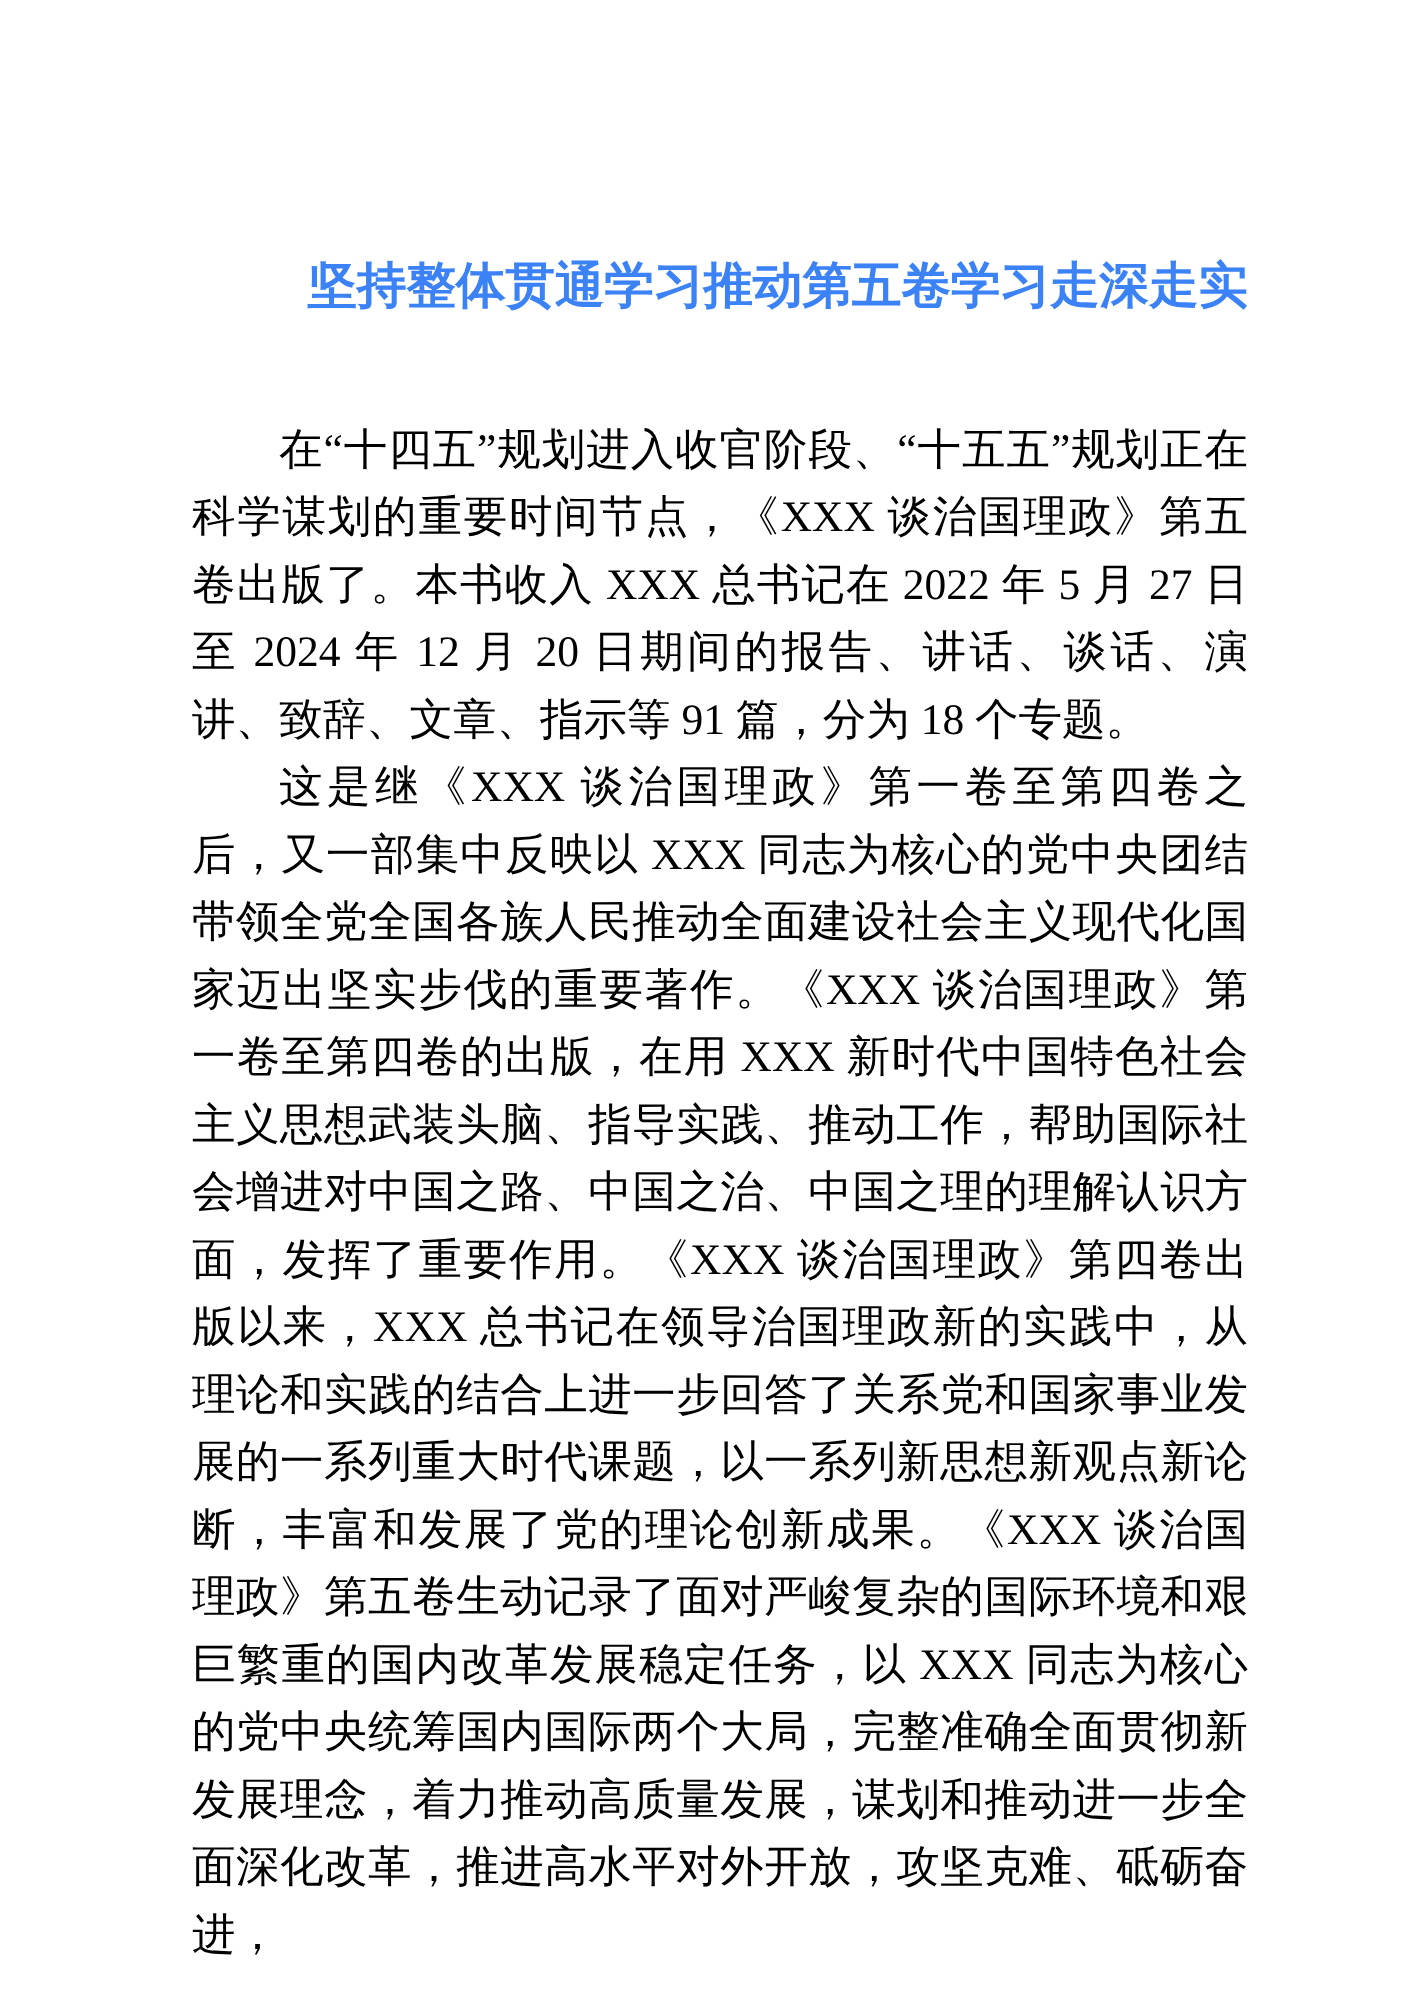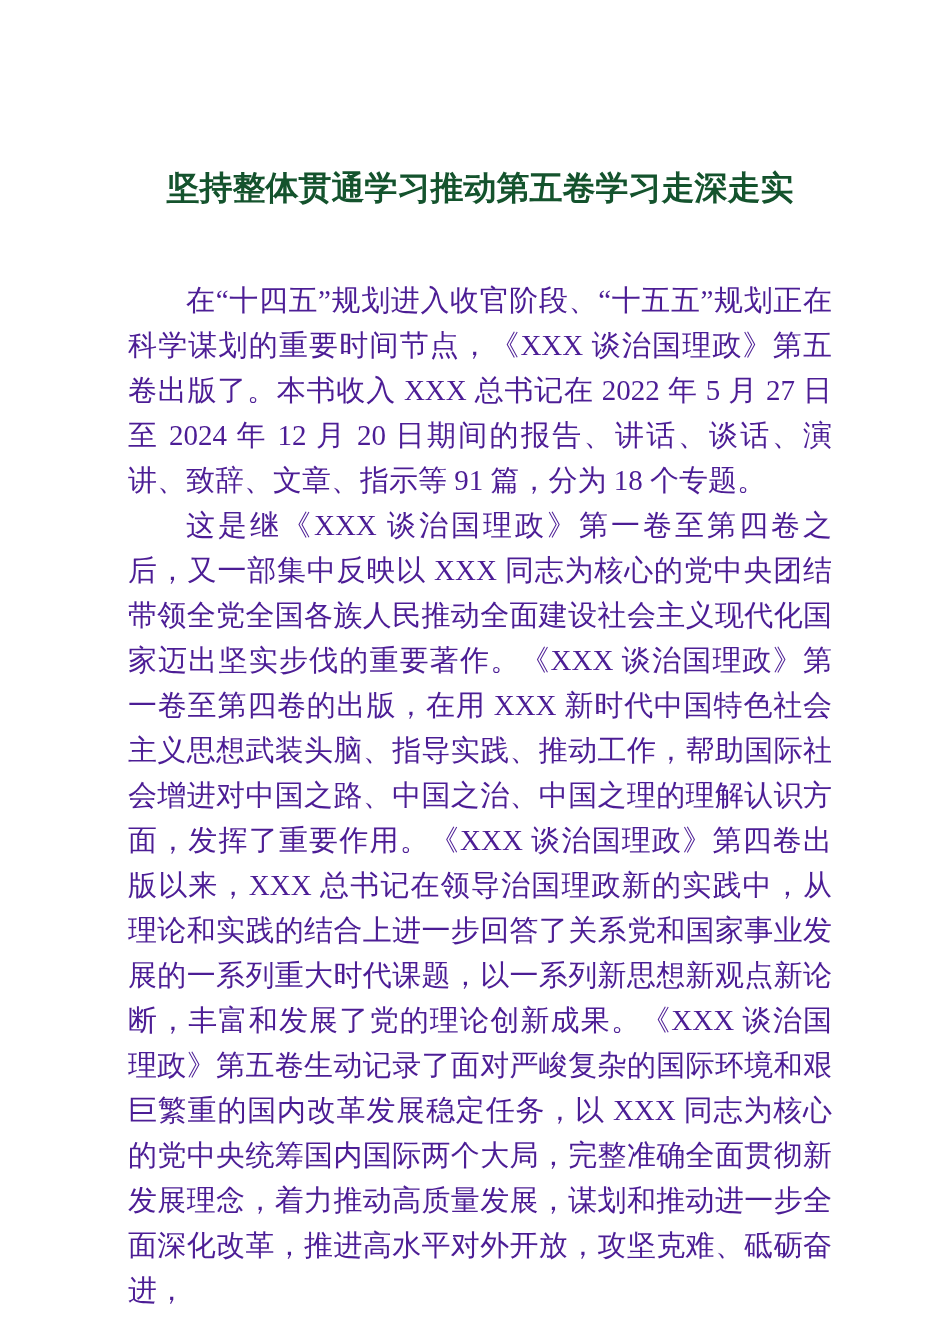--- a/index.html
+++ b/index.html
@@ -11,36 +11,36 @@
     position: relative;
     width: 950px;
     height: 1344px;
     background: #ffffff;
     overflow: hidden;
     box-sizing: border-box;
     padding: 168px 118px 0 128px;
     color: #000000;
   }
   .doc-title {
-    font-family: Liberation Mono, monospace;
+    font-family: Liberation Serif, serif;
     font-weight: 700;
     font-size: 33px;
     line-height: 46px;
-    text-align: center;
-    color: #14532d;
+    text-align: right;
+    color: #3b82f6;
     margin: 0 0 64px 0;
     white-space: nowrap;
   }
   .doc-paragraph {
     font-family: "Liberation Serif", "DejaVu Serif", serif;
     font-size: 29px;
     line-height: 45px;
     text-align: justify;
     text-indent: 58px;
-    color: #4c1d95;
+    color: #000000;
     margin: 0;
     word-break: break-all;
   }
 </style>
 </head>
 <body>
 
 <div class="page" style="background: rgb(255, 255, 255); color: rgb(0, 0, 0);">
   <h1 class="doc-title">坚持整体贯通学习推动第五卷学习走深走实</h1>
 

